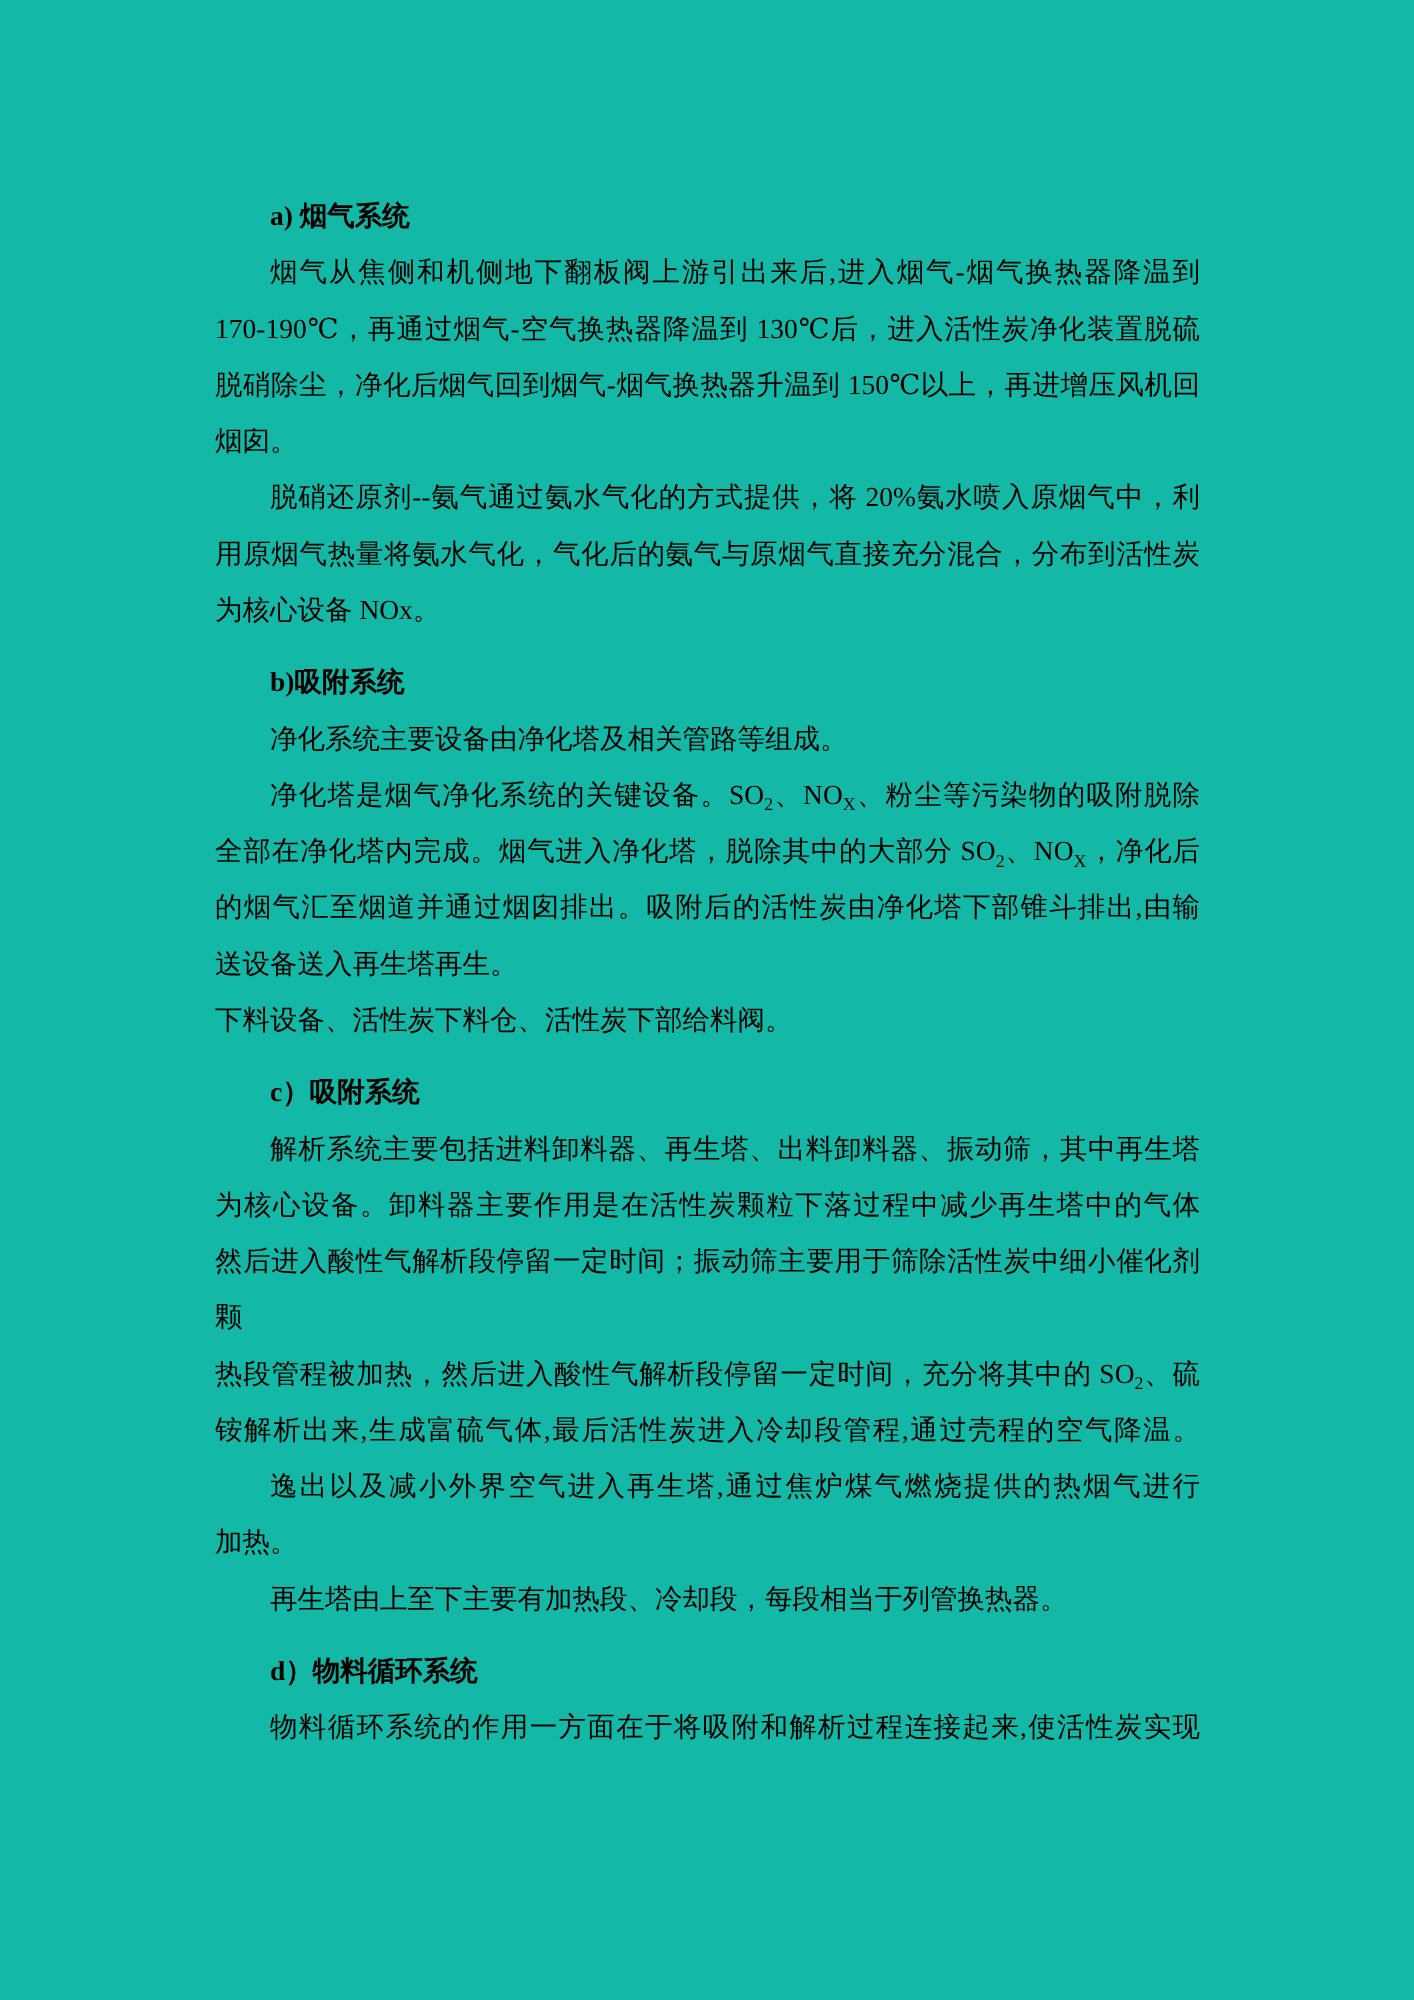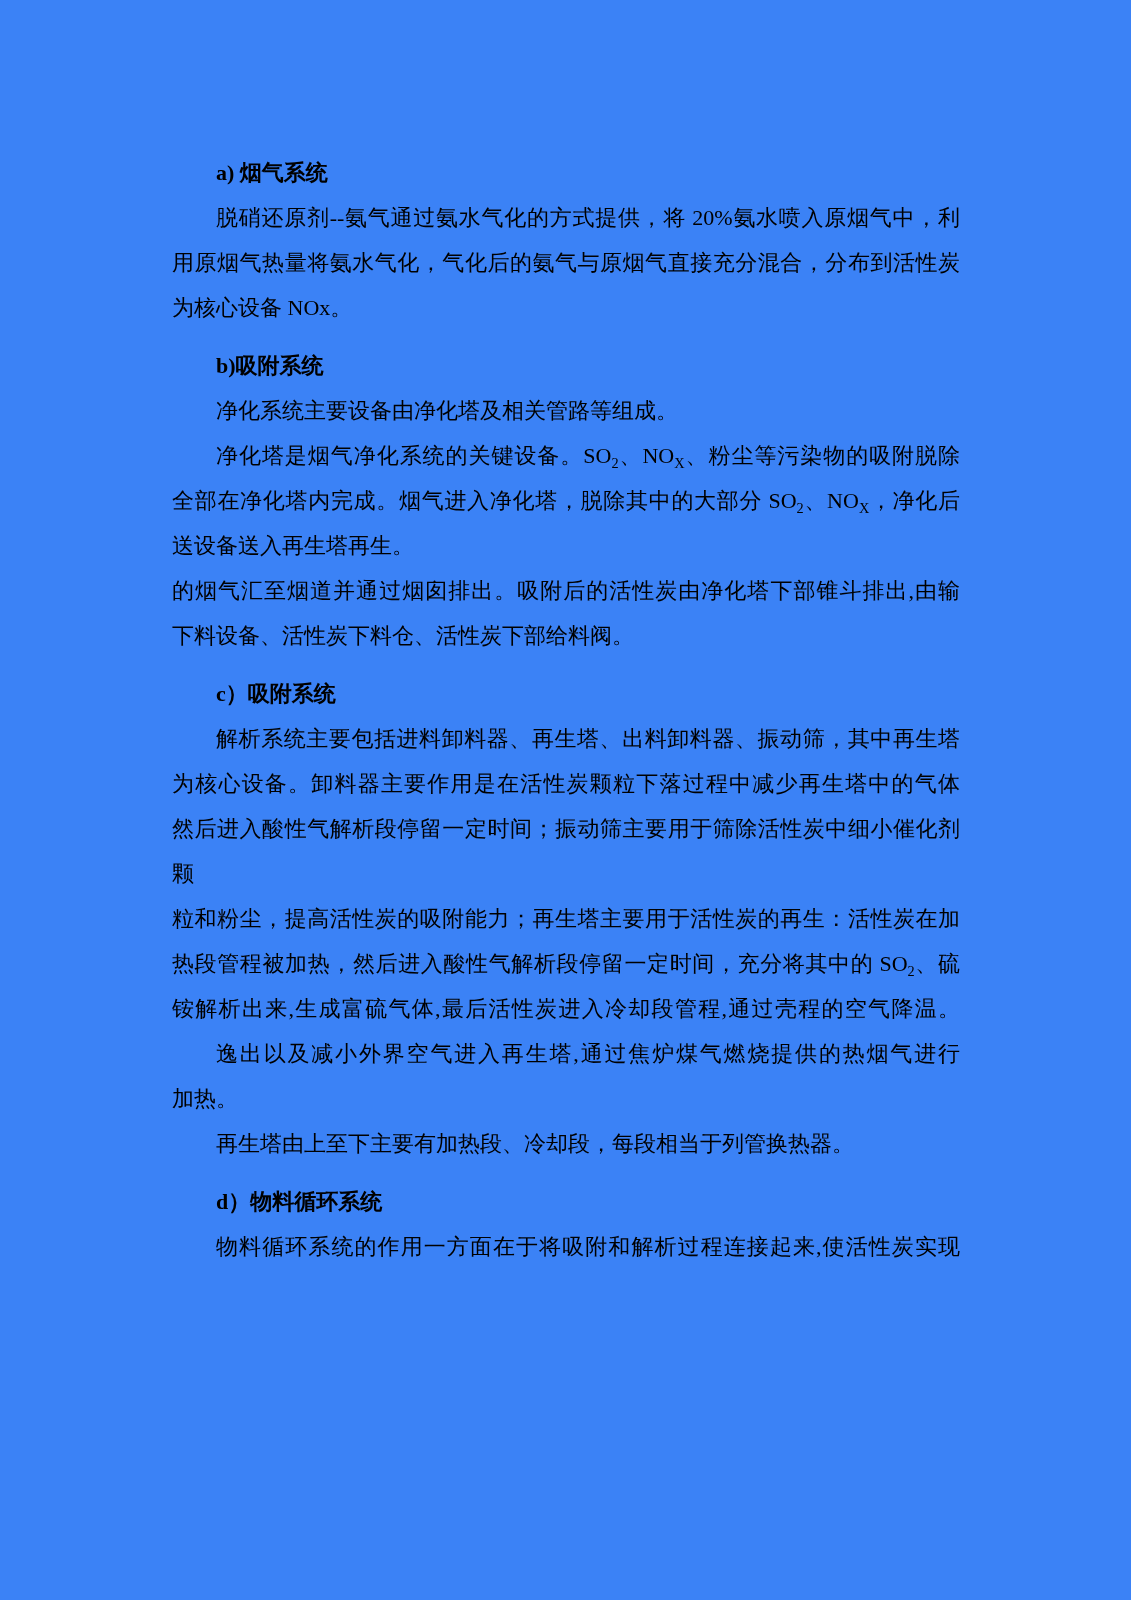--- a/index.html
+++ b/index.html
@@ -4,21 +4,21 @@
 <style>
   html, body {
     margin: 0;
     padding: 0;
     background: #ffffff;
   }
   .page {
     position: relative;
     width: 1131px;
     height: 1600px;
-    background: #3b82f6;
+    background: #14b8a6;
     color: #000000;
     font-family: "Liberation Serif", "DejaVu Serif", serif;
     overflow: hidden;
   }
   .content {
     position: absolute;
     left: 172px;
     top: 150px;
     width: 788px;
     font-size: 22px;
@@ -44,43 +44,48 @@
     vertical-align: sub;
   }
 </style>
 </head>
 <body>
 
 <div class="page">
   <div class="content">
       <div class="heading">a) 烟气系统</div>
       <div class="para">
+        <div class="line just indent"><span>烟气从焦侧和机侧地下翻板阀上游引出来后,进入烟气-烟气换热器降温到</span></div>
+        <div class="line just"><span>170-190℃，再通过烟气-空气换热器降温到 130℃后，进入活性炭净化装置脱硫</span></div>
+        <div class="line just"><span>脱硝除尘，净化后烟气回到烟气-烟气换热器升温到 150℃以上，再进增压风机回</span></div>
+        <div class="line left"><span>烟囱。</span></div>
+      </div>
+      <div class="para">
         <div class="line just indent"><span>脱硝还原剂--氨气通过氨水气化的方式提供，将 20%氨水喷入原烟气中，利</span></div>
         <div class="line just"><span>用原烟气热量将氨水气化，气化后的氨气与原烟气直接充分混合，分布到活性炭</span></div>
         <div class="line left"><span>为核心设备 NOx。</span></div>
       </div>
       <div class="heading">b)吸附系统</div>
       <div class="para">
         <div class="line left indent"><span>净化系统主要设备由净化塔及相关管路等组成。</span></div>
       </div>
       <div class="para">
         <div class="line just indent"><span>净化塔是烟气净化系统的关键设备。SO</span><sub>2</sub><span>、NO</span><sub>X</sub><span>、粉尘等污染物的吸附脱除</span></div>
         <div class="line just"><span>全部在净化塔内完成。烟气进入净化塔，脱除其中的大部分 SO</span><sub>2</sub><span>、NO</span><sub>X</sub><span>，净化后</span></div>
+        <div class="line just"><span>的烟气汇至烟道并通过烟囱排出。吸附后的活性炭由净化塔下部锥斗排出,由输</span></div>
         <div class="line left"><span>送设备送入再生塔再生。</span></div>
-        <div class="line just"><span>的烟气汇至烟道并通过烟囱排出。吸附后的活性炭由净化塔下部锥斗排出,由输</span></div>
       </div>
       <div class="para">
         <div class="line left"><span>下料设备、活性炭下料仓、活性炭下部给料阀。</span></div>
       </div>
       <div class="heading">c）吸附系统</div>
       <div class="para">
         <div class="line just indent"><span>解析系统主要包括进料卸料器、再生塔、出料卸料器、振动筛，其中再生塔</span></div>
         <div class="line just"><span>为核心设备。卸料器主要作用是在活性炭颗粒下落过程中减少再生塔中的气体</span></div>
         <div class="line just"><span>然后进入酸性气解析段停留一定时间；振动筛主要用于筛除活性炭中细小催化剂颗</span></div>
-        <div class="line just"><span>粒和粉尘，提高活性炭的吸附能力；再生塔主要用于活性炭的再生：活性炭在加</span></div>
         <div class="line just"><span>热段管程被加热，然后进入酸性气解析段停留一定时间，充分将其中的 SO</span><sub>2</sub><span>、硫</span></div>
         <div class="line just"><span>铵解析出来,生成富硫气体,最后活性炭进入冷却段管程,通过壳程的空气降温。</span></div>
       </div>
       <div class="para">
         <div class="line just indent"><span>逸出以及减小外界空气进入再生塔,通过焦炉煤气燃烧提供的热烟气进行</span></div>
         <div class="line left"><span>加热。</span></div>
       </div>
       <div class="para">
         <div class="line left indent"><span>再生塔由上至下主要有加热段、冷却段，每段相当于列管换热器。</span></div>
       </div>

